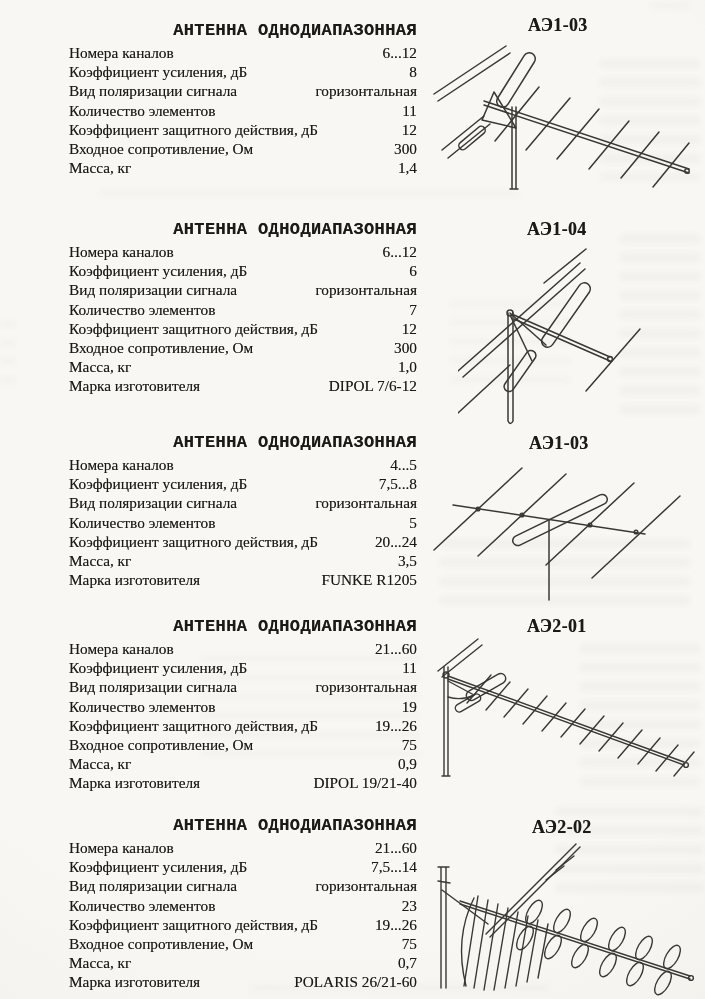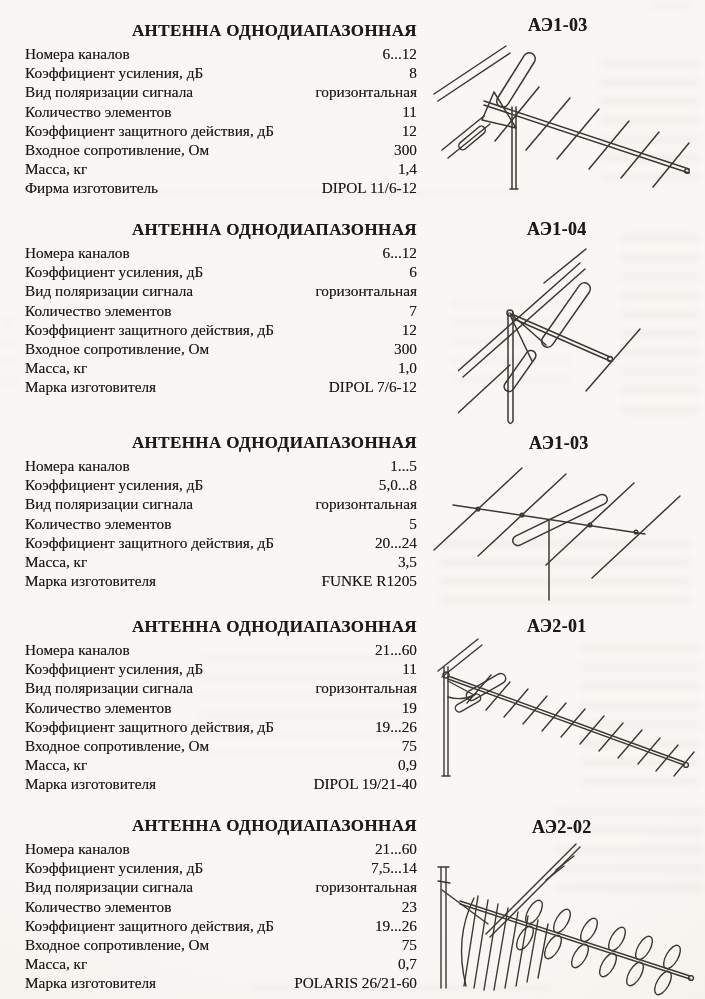--- a/index.html
+++ b/index.html
@@ -19,26 +19,28 @@
     background:repeating-linear-gradient(180deg, rgba(105,103,96,.55) 0 7px, rgba(105,103,96,0) 7px 19px);
     filter:blur(3px);
     opacity:.10;border-radius:4px;pointer-events:none;
   }
   .smudge.light{opacity:.06;}
   .spec-block{position:absolute;left:25px;width:392px;}
   .title{
     margin:0 0 3px 0;font-size:17px;font-weight:700;letter-spacing:.4px;
     text-align:right;white-space:nowrap;
     text-shadow:0 0 .6px rgba(27,26,23,.65);
+    font-family:Liberation Mono, monospace;
   }
   .rows{width:100%;}
   .row{
     display:flex;justify-content:space-between;align-items:baseline;
     line-height:19.2px;font-size:15.3px;white-space:nowrap;
     text-shadow:0 0 .5px rgba(27,26,23,.55);
+    margin-left:44px;
   }
   .row .lbl{text-align:left;}
   .row .val{text-align:right;}
   .model{
     position:absolute;font-weight:700;font-size:18px;letter-spacing:.3px;
     text-shadow:0 0 .6px rgba(27,26,23,.6);white-space:nowrap;
   }
   .art{position:absolute;}
   .art path,.art line,.art rect,.art ellipse,.art circle{
     stroke:#3a3833;fill:none;stroke-linecap:round;
@@ -84,24 +86,20 @@
           <span class="lbl">Коэффициент защитного действия, дБ</span>
           <span class="val">12</span>
         </div>
       <div class="row">
           <span class="lbl">Входное сопротивление, Ом</span>
           <span class="val">300</span>
         </div>
       <div class="row">
           <span class="lbl">Масса, кг</span>
           <span class="val">1,4</span>
-        </div>
-      <div class="row">
-          <span class="lbl">Фирма изготовитель</span>
-          <span class="val">DIPOL 11/6-12</span>
         </div>
     </div>
   </section>
   <div class="model" style="left:528px;top:15px">АЭ1-03</div>
   <svg class="art" style="left:432px;top:40px" width="270" height="160" viewBox="0 0 270 160">
     <g stroke-width="1.5">
       <path d="M52 61 L257 129 M52 65 L257 133"></path>
       <path d="M63 101 L107 47"></path>
         <path d="M94 110 L138 58"></path>
         <path d="M125 119 L167 69"></path>
@@ -170,25 +168,25 @@
       <circle cx="52" cy="70" r="3"></circle>
       <circle cx="152" cy="116" r="2.4"></circle>
     </g>
   </svg>
 
   <section class="spec-block" style="top:433px">
     <h2 class="title">АНТЕННА ОДНОДИАПАЗОННАЯ</h2>
     <div class="rows">
       <div class="row">
           <span class="lbl">Номера каналов</span>
-          <span class="val">1...5</span>
-        </div>
-      <div class="row">
-          <span class="lbl">Коэффициент усиления, дБ</span>
-          <span class="val">5,0...8</span>
+          <span class="val">4...5</span>
+        </div>
+      <div class="row">
+          <span class="lbl">Коэффициент усиления, дБ</span>
+          <span class="val">7,5...8</span>
         </div>
       <div class="row">
           <span class="lbl">Вид поляризации сигнала</span>
           <span class="val">горизонтальная</span>
         </div>
       <div class="row">
           <span class="lbl">Количество элементов</span>
           <span class="val">5</span>
         </div>
       <div class="row">

